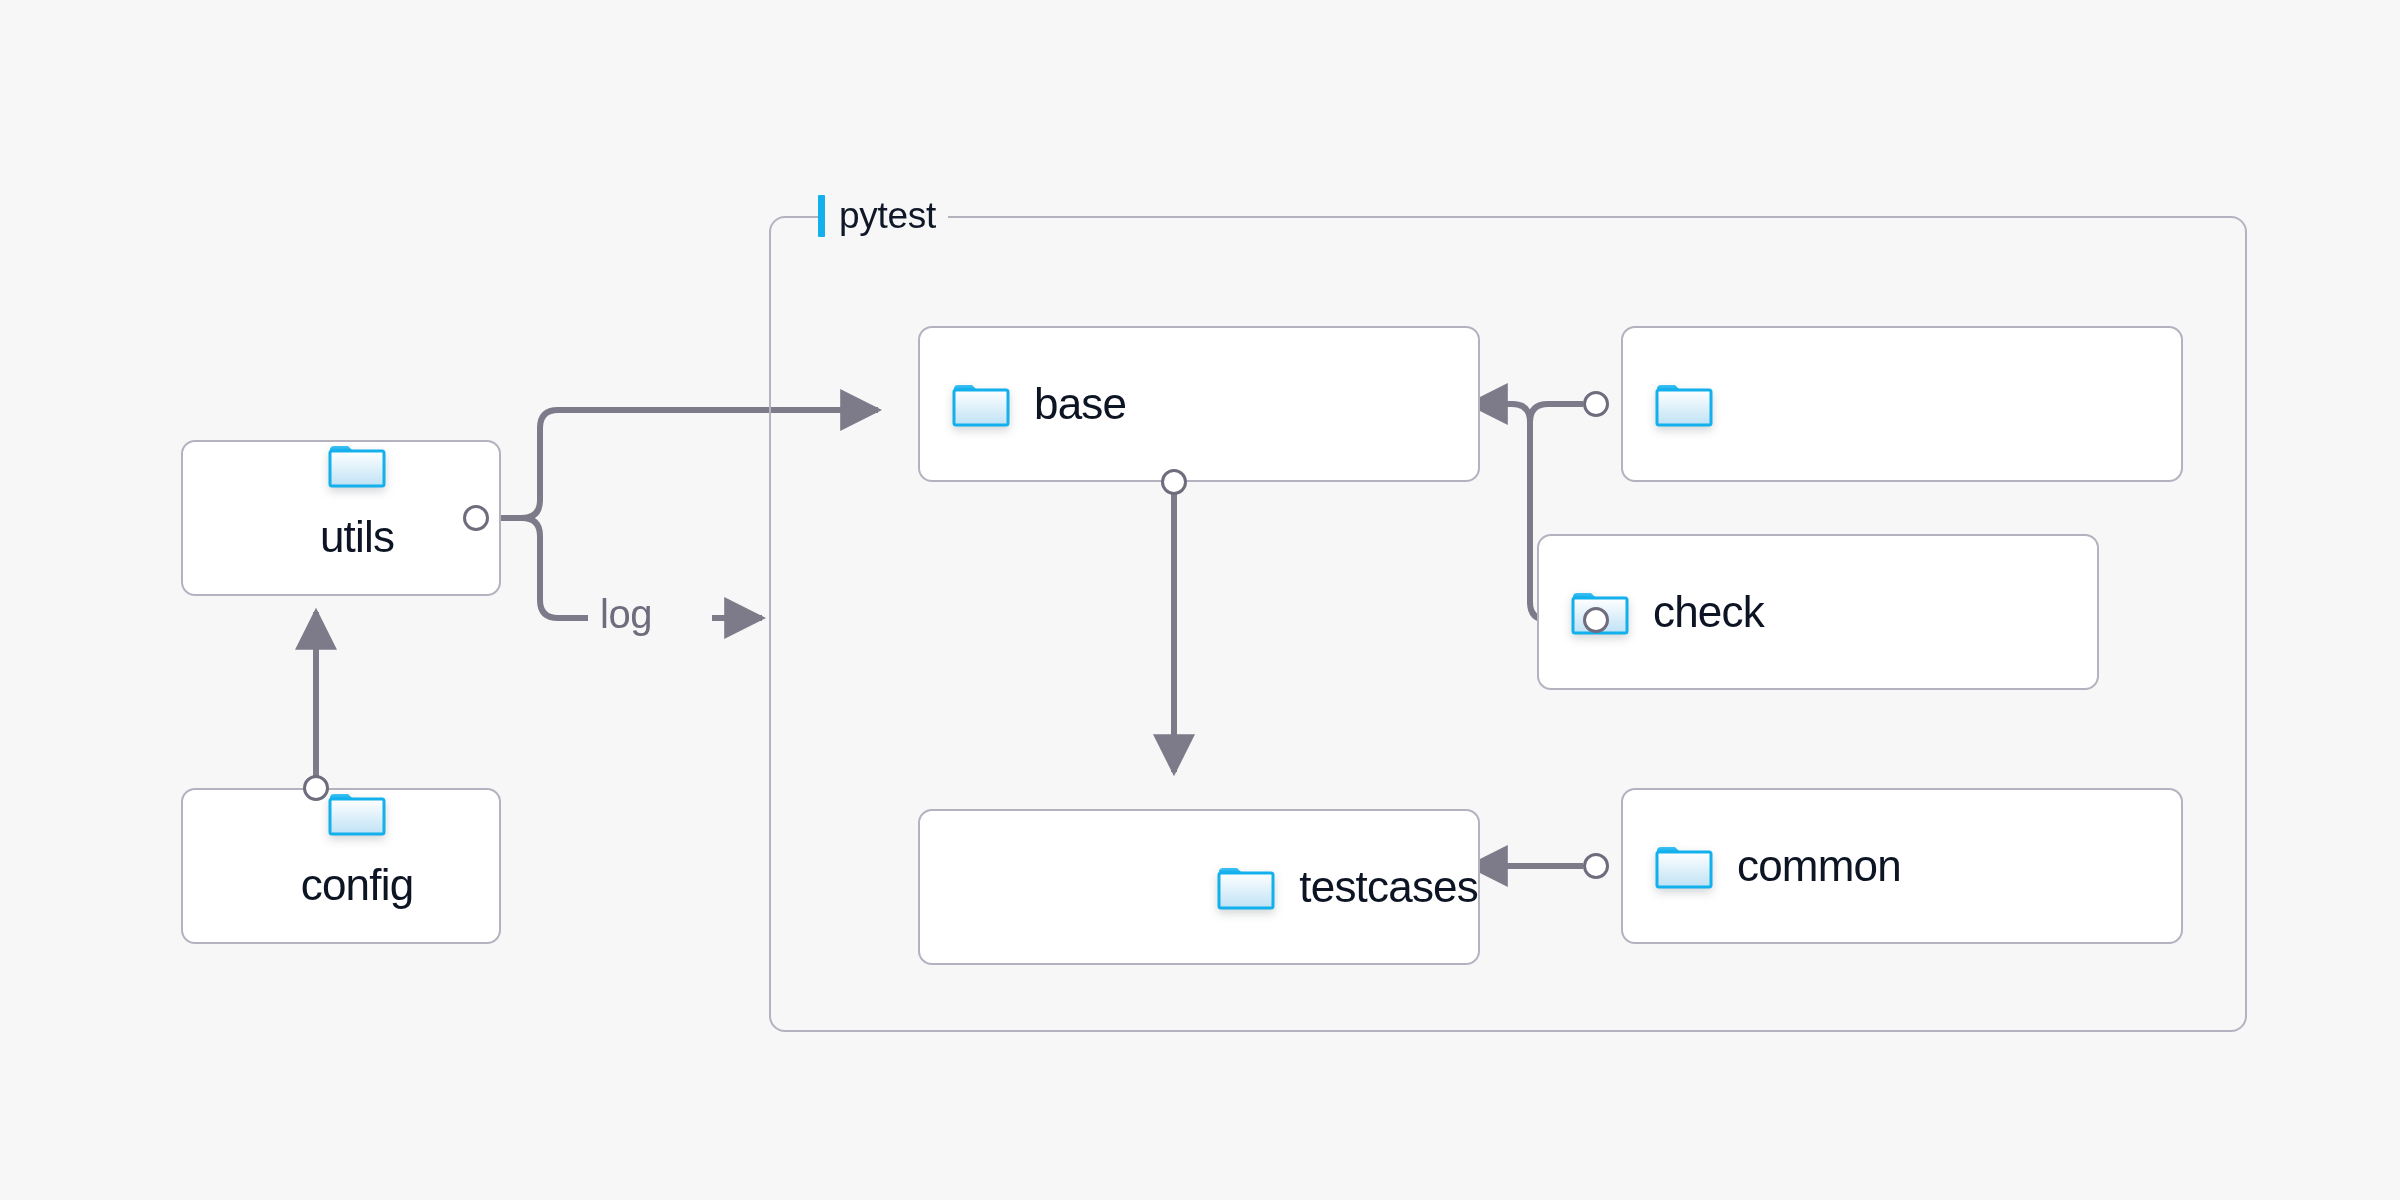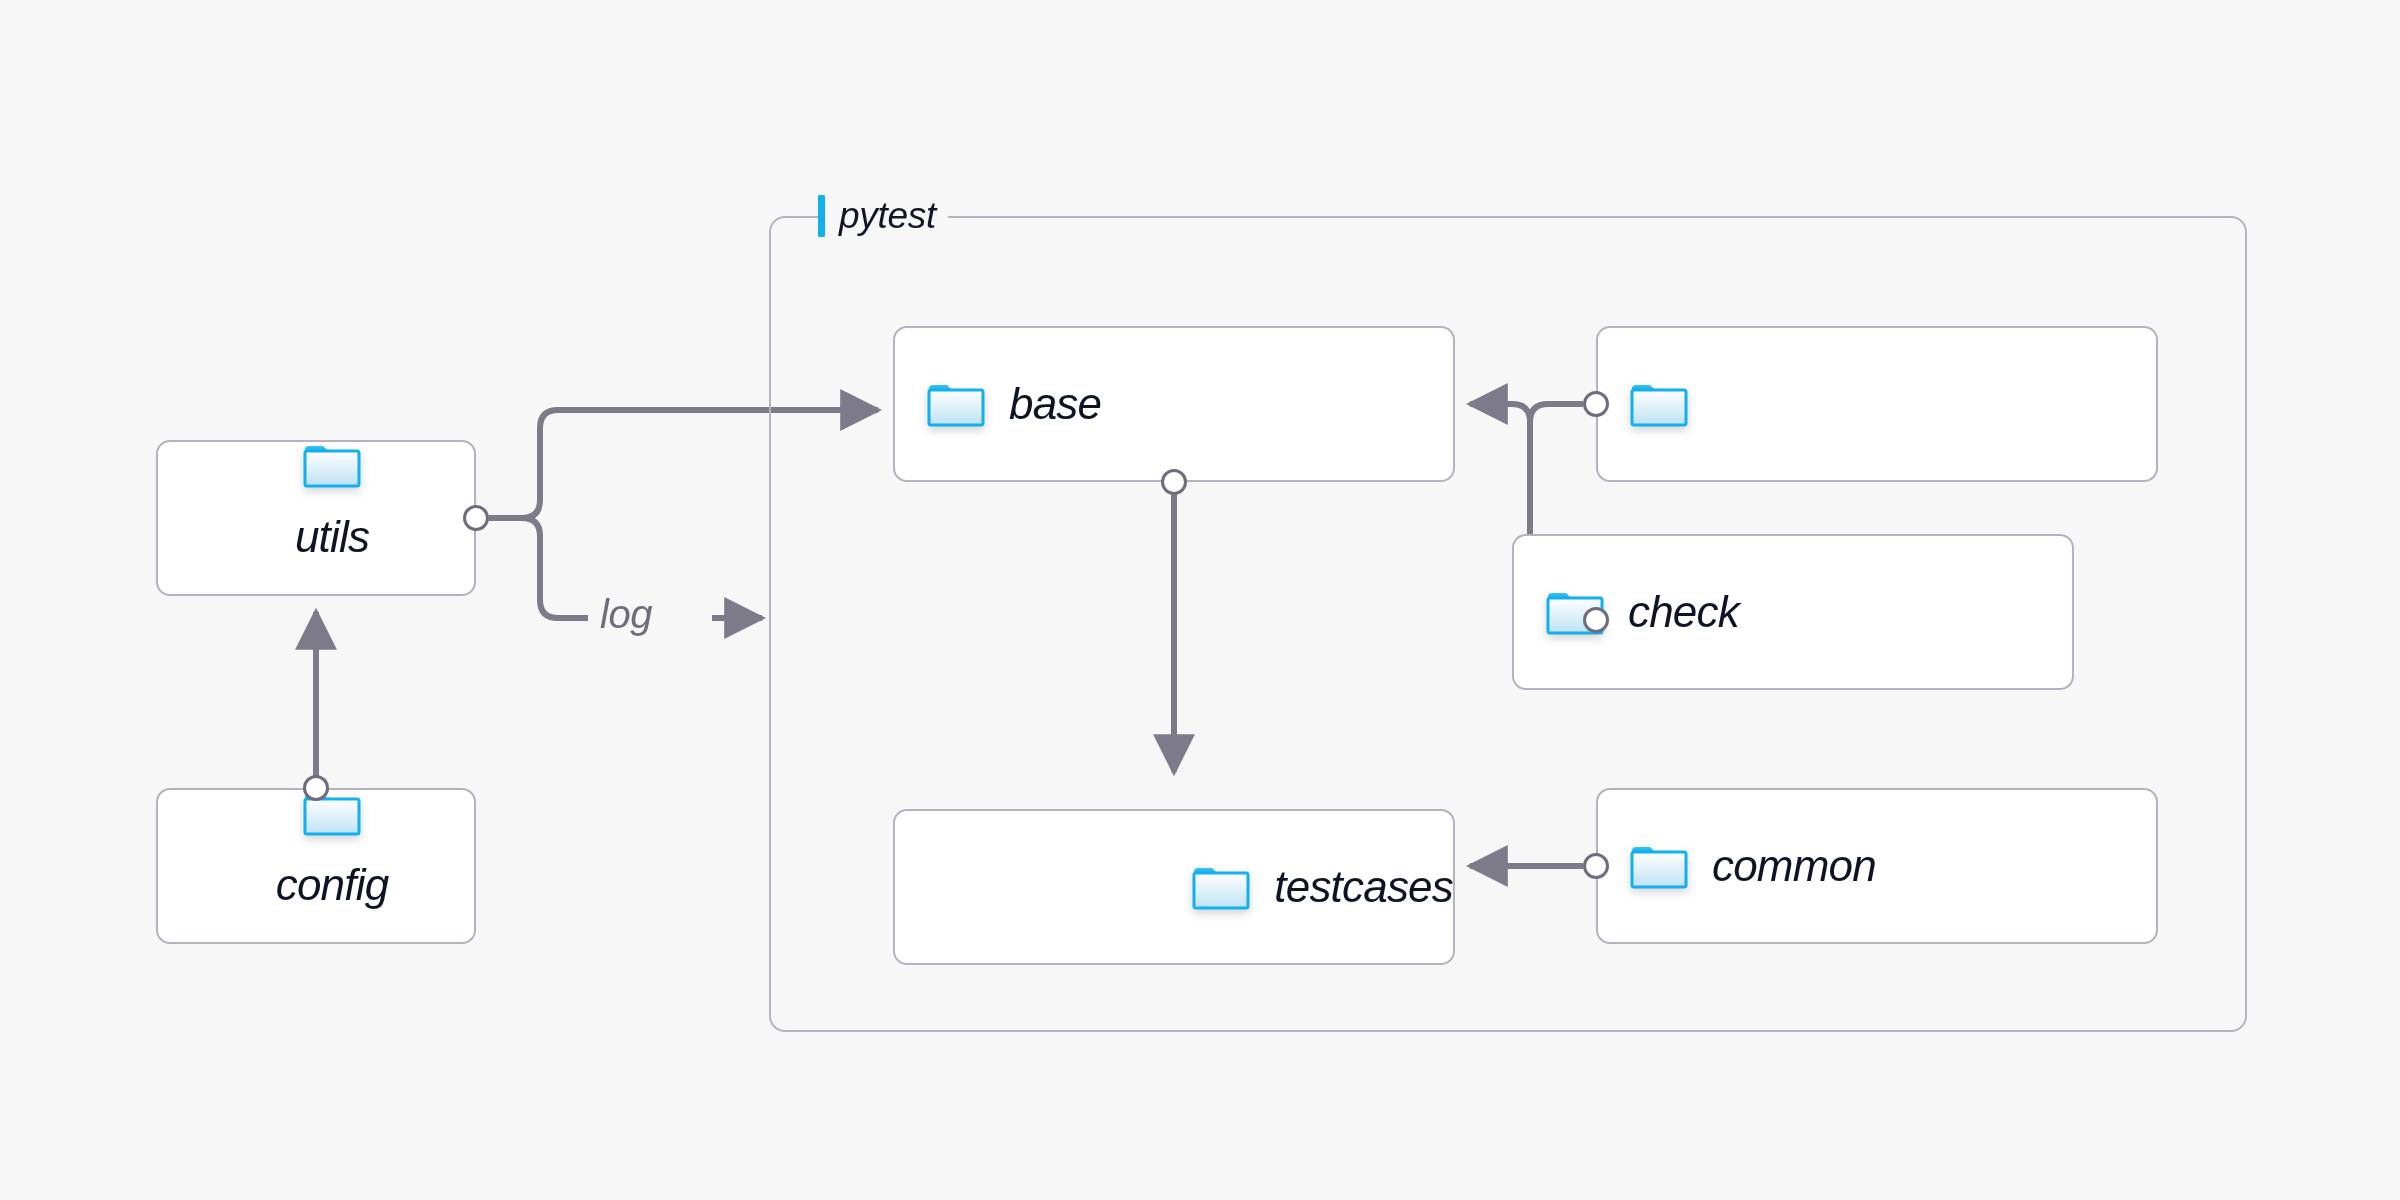--- a/index.html
+++ b/index.html
@@ -4,21 +4,21 @@
 <title>pytest architecture diagram</title>
 <style>
   html,body{margin:0;padding:0;}
   body{
     width:2400px;height:1200px;
     background:#f7f7f8;
     font-family:"Liberation Sans", sans-serif;
     overflow:hidden;
     position:relative;
   }
-  #stage{position:absolute;left:0;top:0;width:2400px;height:1200px;font-style:italic;}
+  #stage{position:absolute;left:0;top:0;width:2400px;height:1200px;}
 
   
   #edges{position:absolute;left:0;top:0;width:2400px;height:1200px;pointer-events:none;}
 
   
   .group-box{
     position:absolute;
     border:2px solid #b4b2bf;
     border-radius:16px;
     background:transparent;
@@ -50,20 +50,21 @@
   .node{
     position:absolute;
     box-sizing:border-box;
     background:#ffffff;
     border:2px solid #b4b2bf;
     border-radius:14px;
     display:flex;
     align-items:center;
     padding-left:32px;
     gap:24px;
+    margin-left:25px;
   }
   .node-label{
     font-size:44px;
     color:#0d1424;
     letter-spacing:-0.8px;
     white-space:nowrap;
   }
 
   
   .folder-icon{

